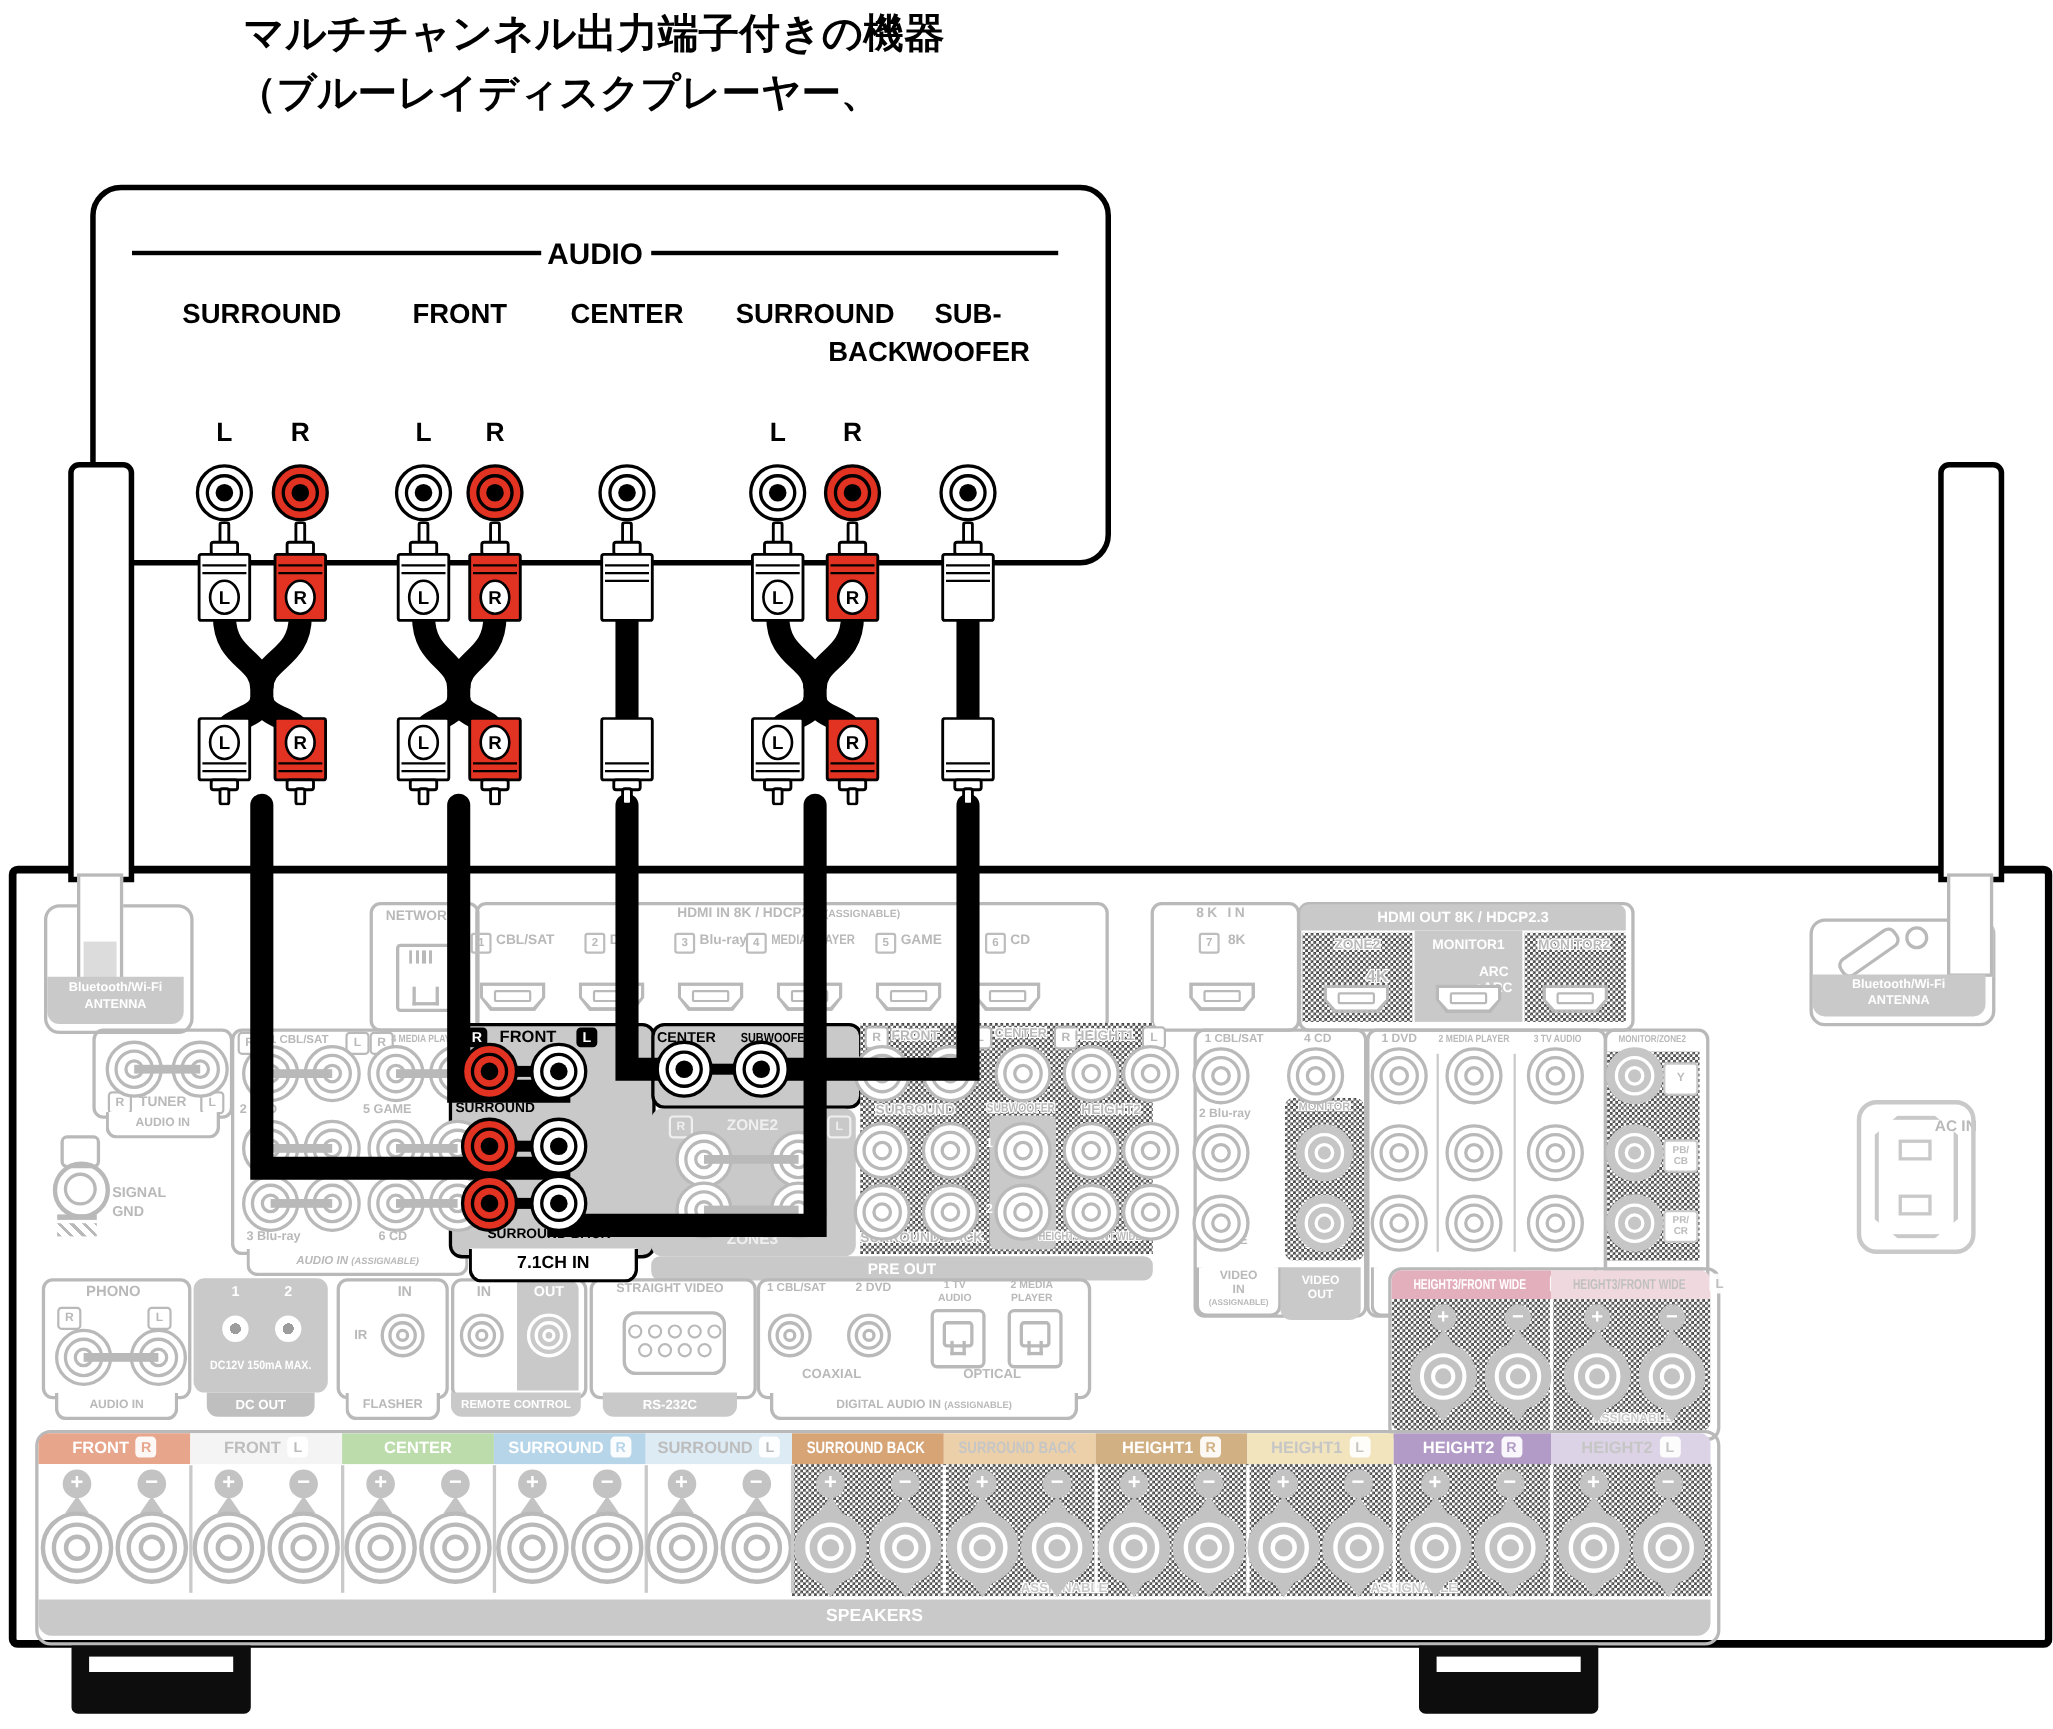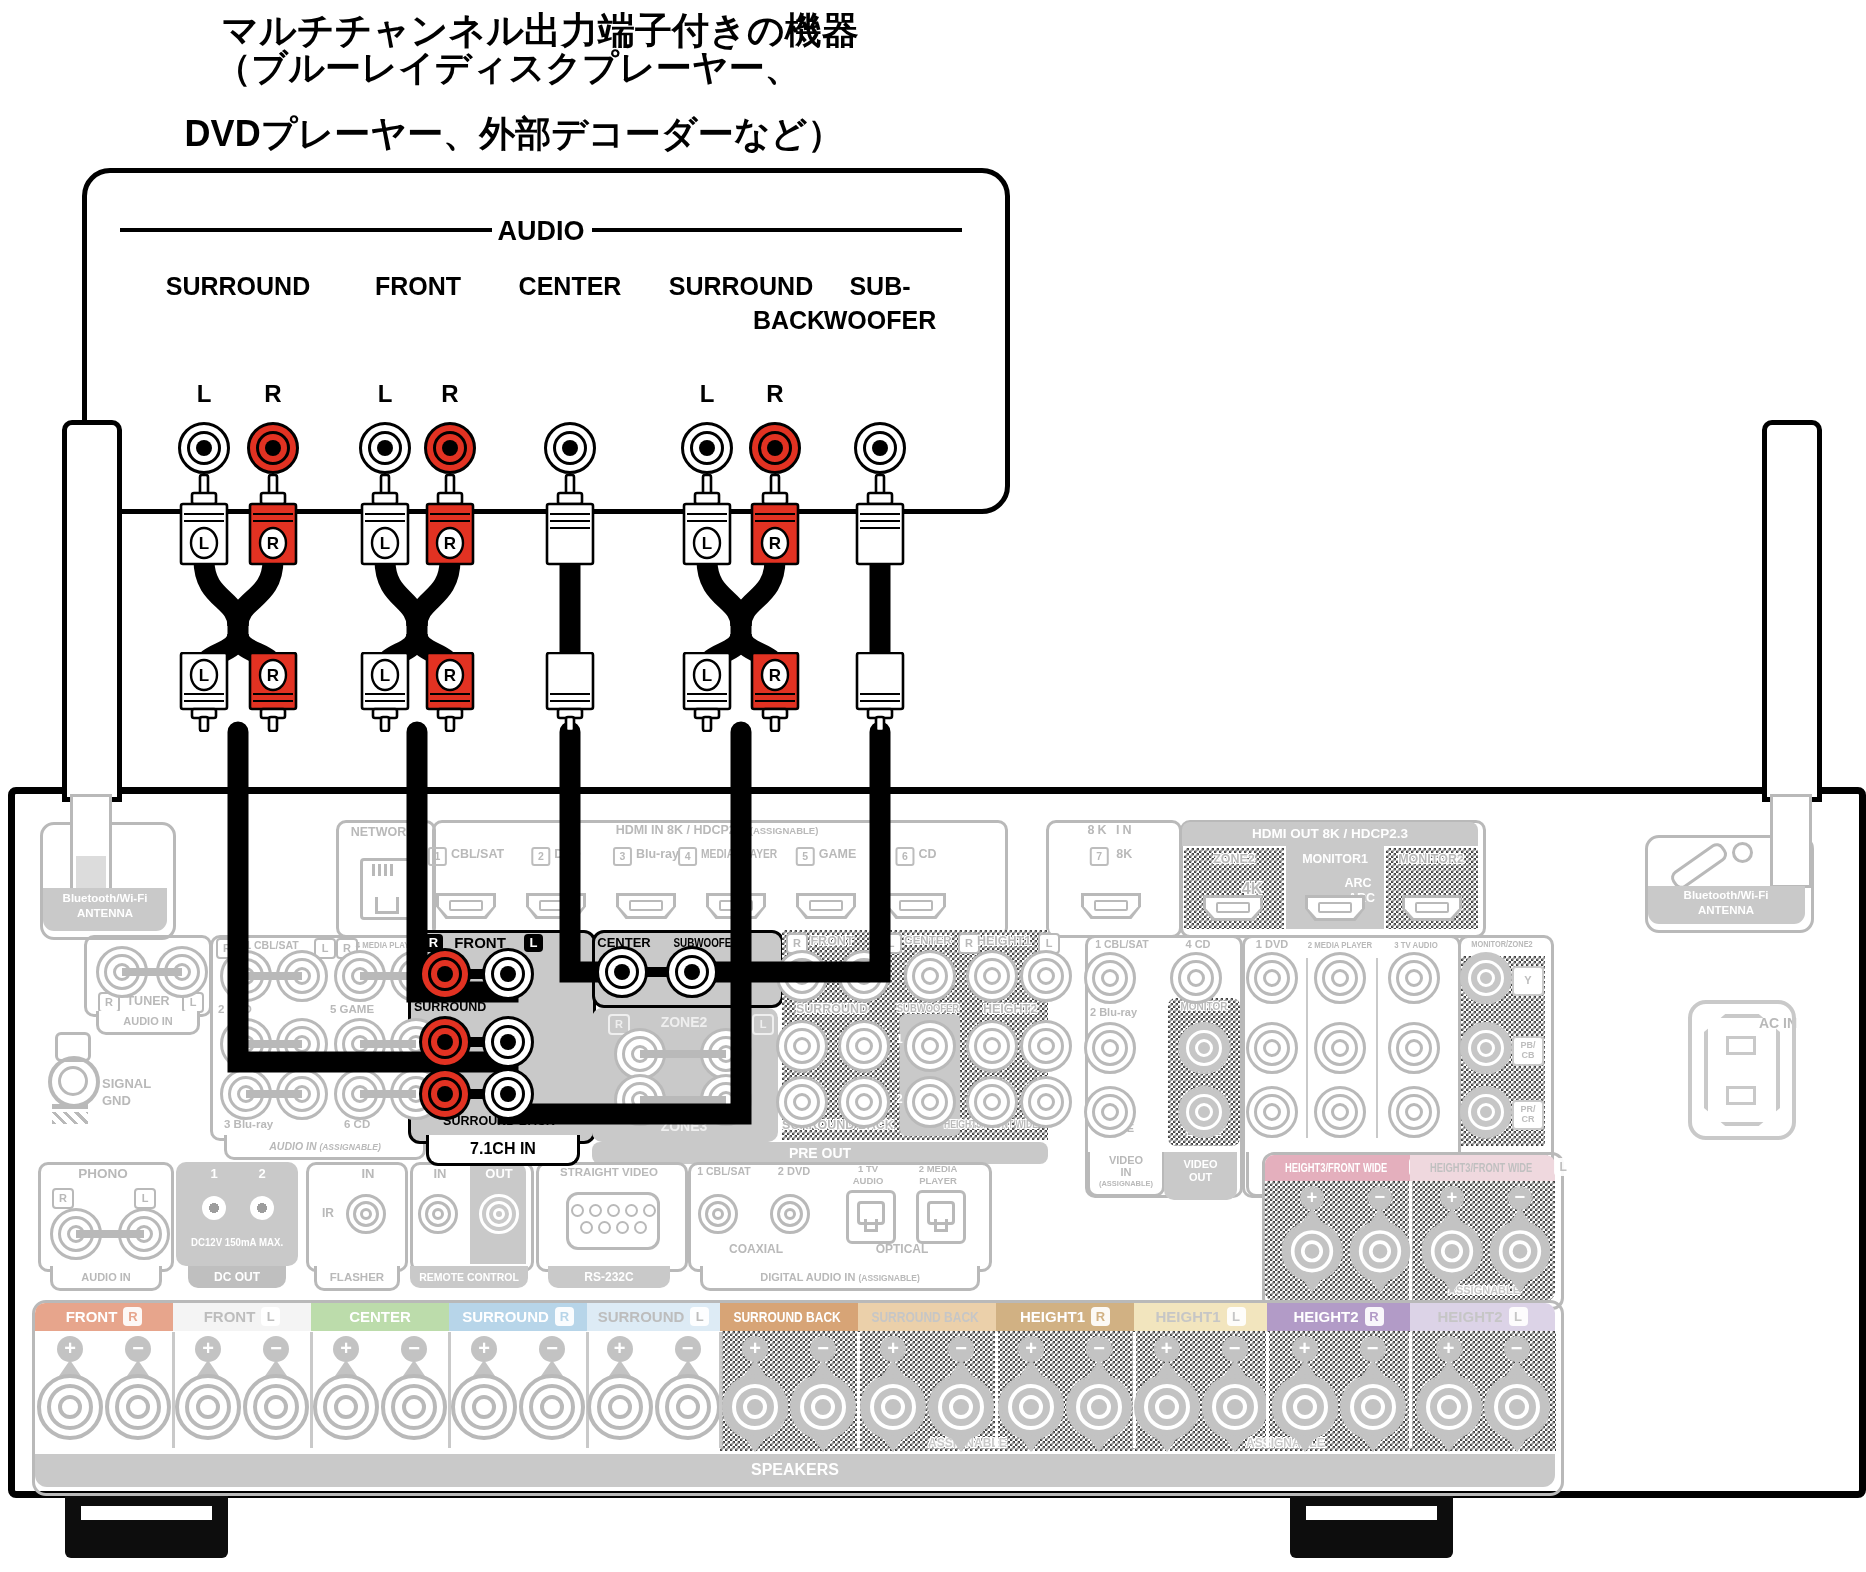--- a/index.html
+++ b/index.html
@@ -71,22 +71,21 @@
   .dot{width:9px;height:9px;border:2px solid #B9B9B9;border-radius:50%;}
   .mj{position:absolute;width:24px;height:24px;border-radius:50%;transform:translate(-50%,-50%);
       background:radial-gradient(circle,#9d9d9d 0 5px,#fff 5px 100%);}
 </style>
 </head>
 <body>
 
 <div id="stage">
 
   <div class="t blk tc" style="left:540px;top:6px;font-size:37px;">マルチチャンネル出力端子付きの機器</div>
-  <div class="t blk tc" style="left:508px;top:44px;font-size:36px;">（ブルーレイディスクプレーヤー、</div>
-  <div class="t blk tc" style="left:514px;top:110px;font-size:36px;">DVDプレーヤー、外部デコーダーなど）</div>
+  <div class="t blk tc" style="left:508px;top:60px;font-size:36px;">（ブルーレイディスクプレーヤー、</div>
 
   <div class="abs" style="left:82px;top:168px;width:918px;height:336px;border:5px solid #000;border-radius:28px;"></div>
   <div class="abs" style="left:120px;top:228px;width:372px;height:4px;background:#000;"></div>
   <div class="abs" style="left:592px;top:228px;width:370px;height:4px;background:#000;"></div>
   <div class="t blk tc" style="left:541px;top:216px;font-size:27px;">AUDIO</div>
 
   <div class="t blk tc" style="left:238px;top:272px;font-size:25px;">SURROUND</div>
   <div class="t blk tc" style="left:418px;top:272px;font-size:25px;">FRONT</div>
   <div class="t blk tc" style="left:570px;top:272px;font-size:25px;">CENTER</div>
   <div class="t blk tc" style="left:741px;top:272px;font-size:25px;">SURROUND</div>

